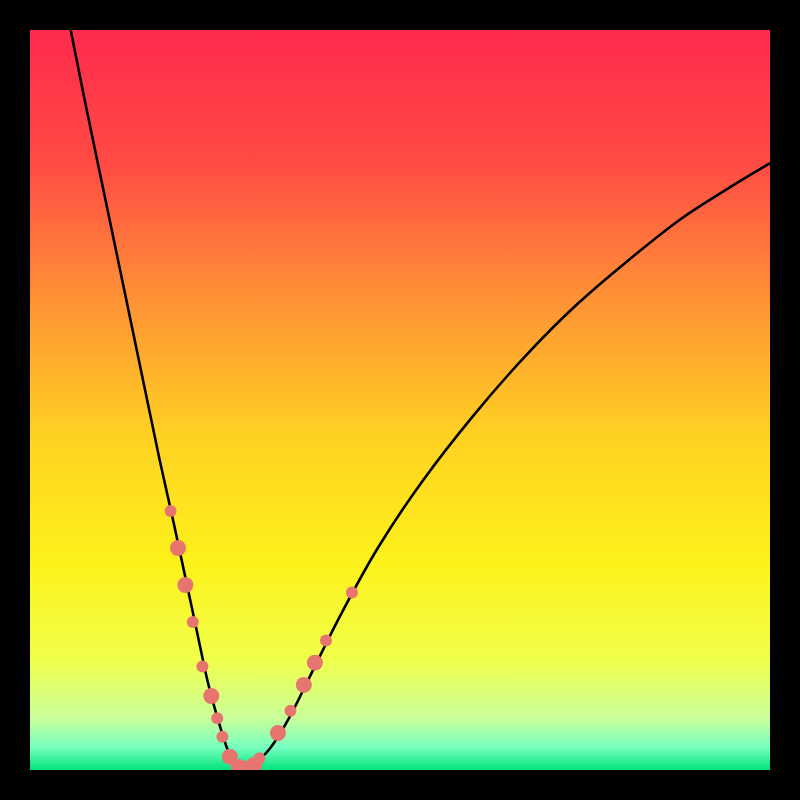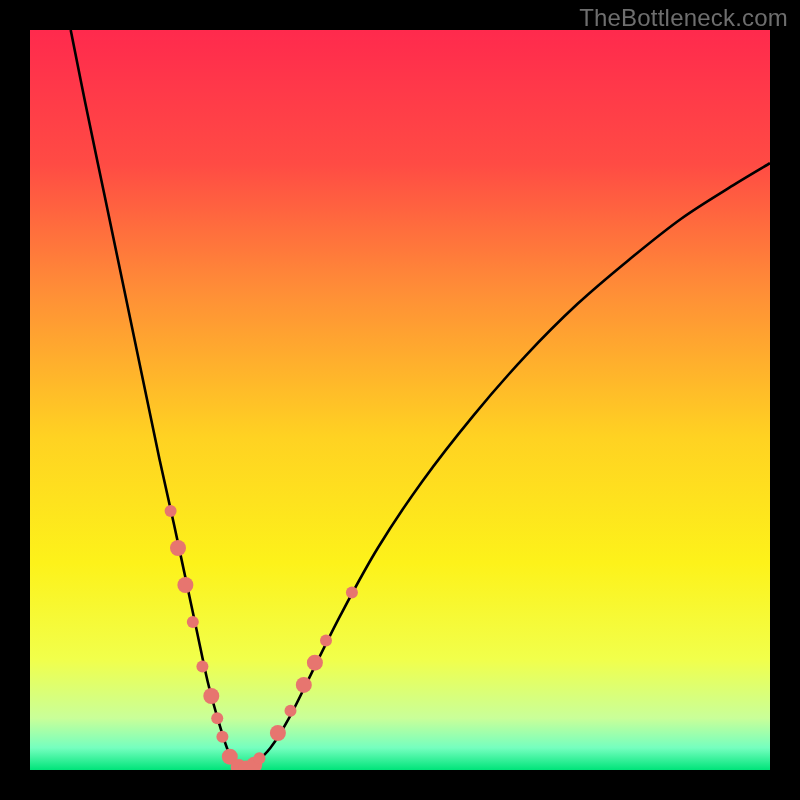--- a/index.html
+++ b/index.html
@@ -90,14 +90,13 @@
           <circle cx="229.40" cy="728.16" r="6" fill="#e7756f"></circle>
           <circle cx="247.90" cy="703.00" r="8" fill="#e7756f"></circle>
           <circle cx="260.48" cy="680.80" r="6" fill="#e7756f"></circle>
           <circle cx="273.80" cy="654.90" r="8" fill="#e7756f"></circle>
           <circle cx="284.90" cy="632.70" r="8" fill="#e7756f"></circle>
           <circle cx="296.00" cy="610.50" r="6" fill="#e7756f"></circle>
           <circle cx="321.90" cy="562.40" r="6" fill="#e7756f"></circle>
         </g>
     </svg>
   </div>
-  <div class="watermark">TheBottleneck.com</div>
 </div>
 
 </body></html>

